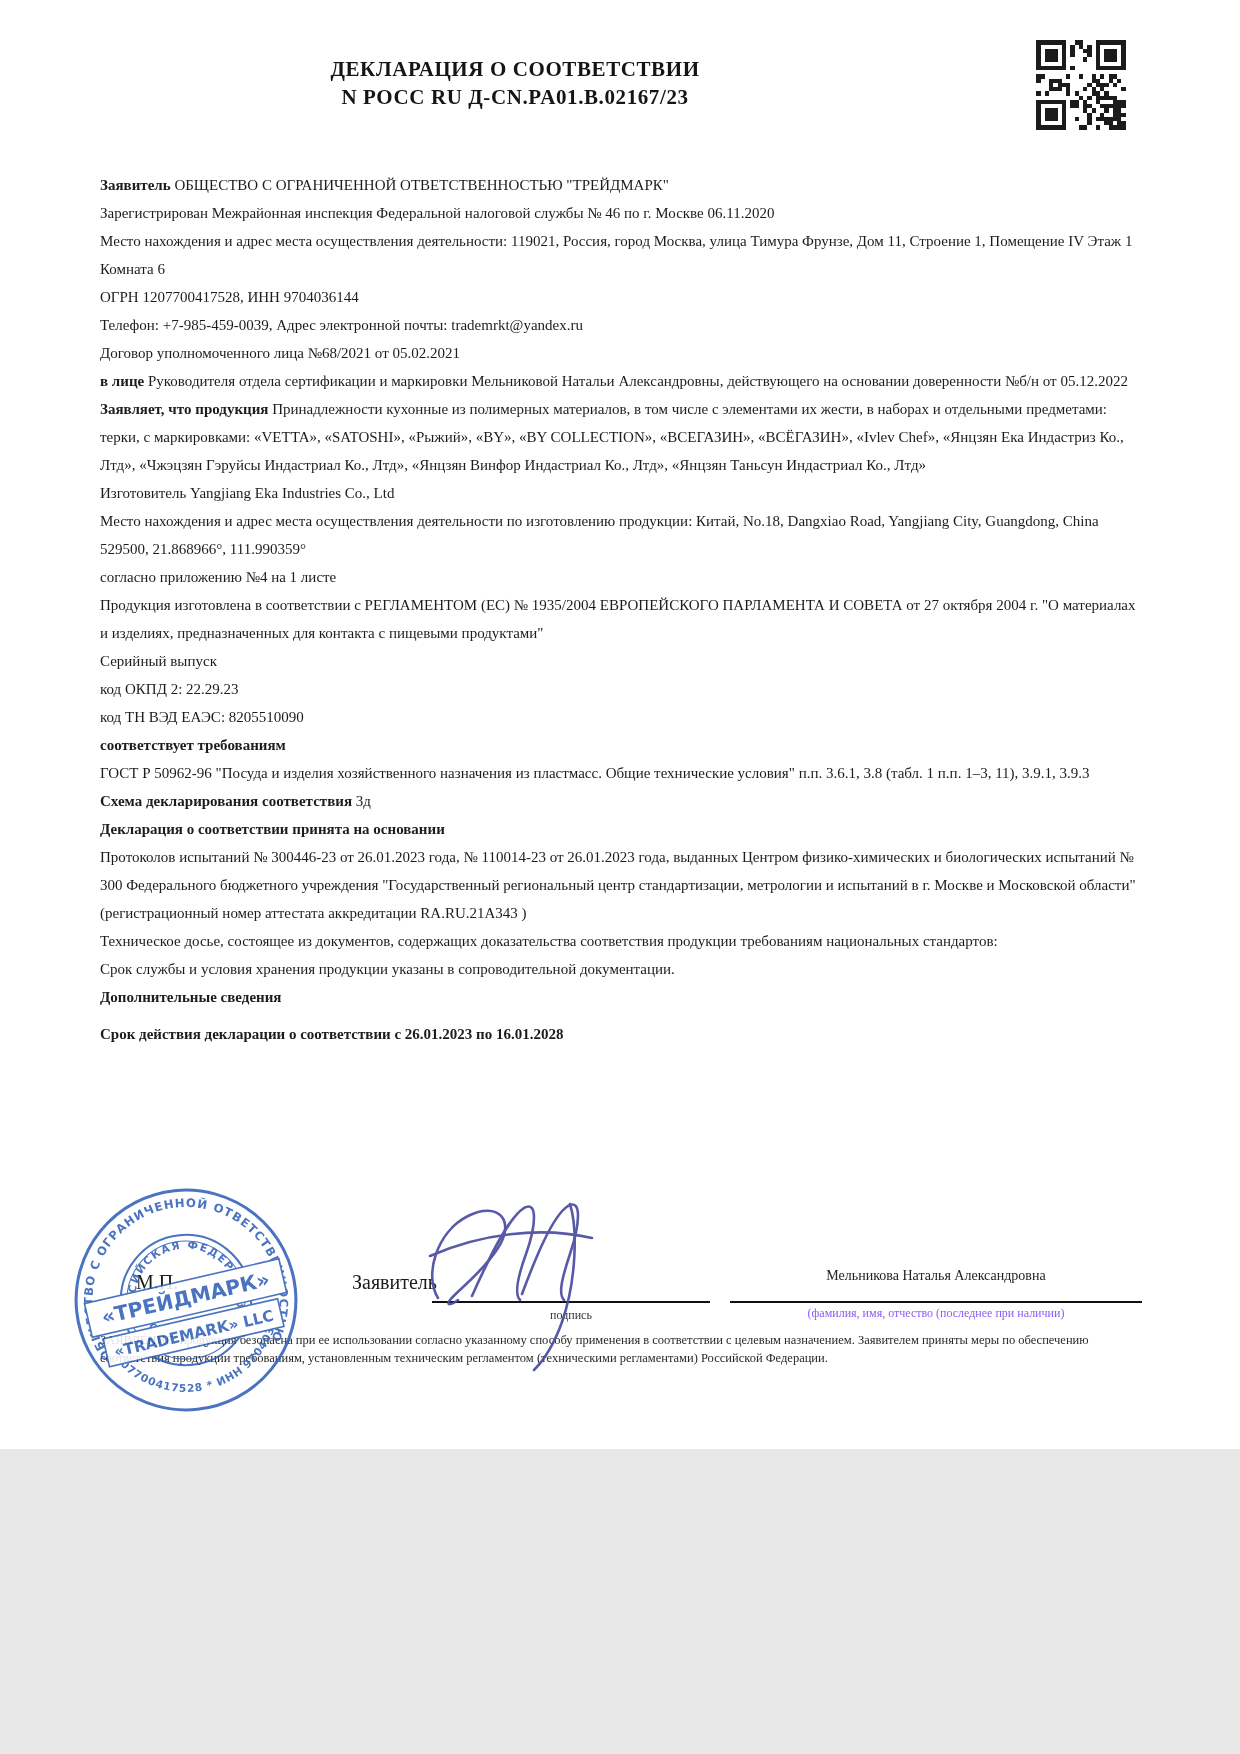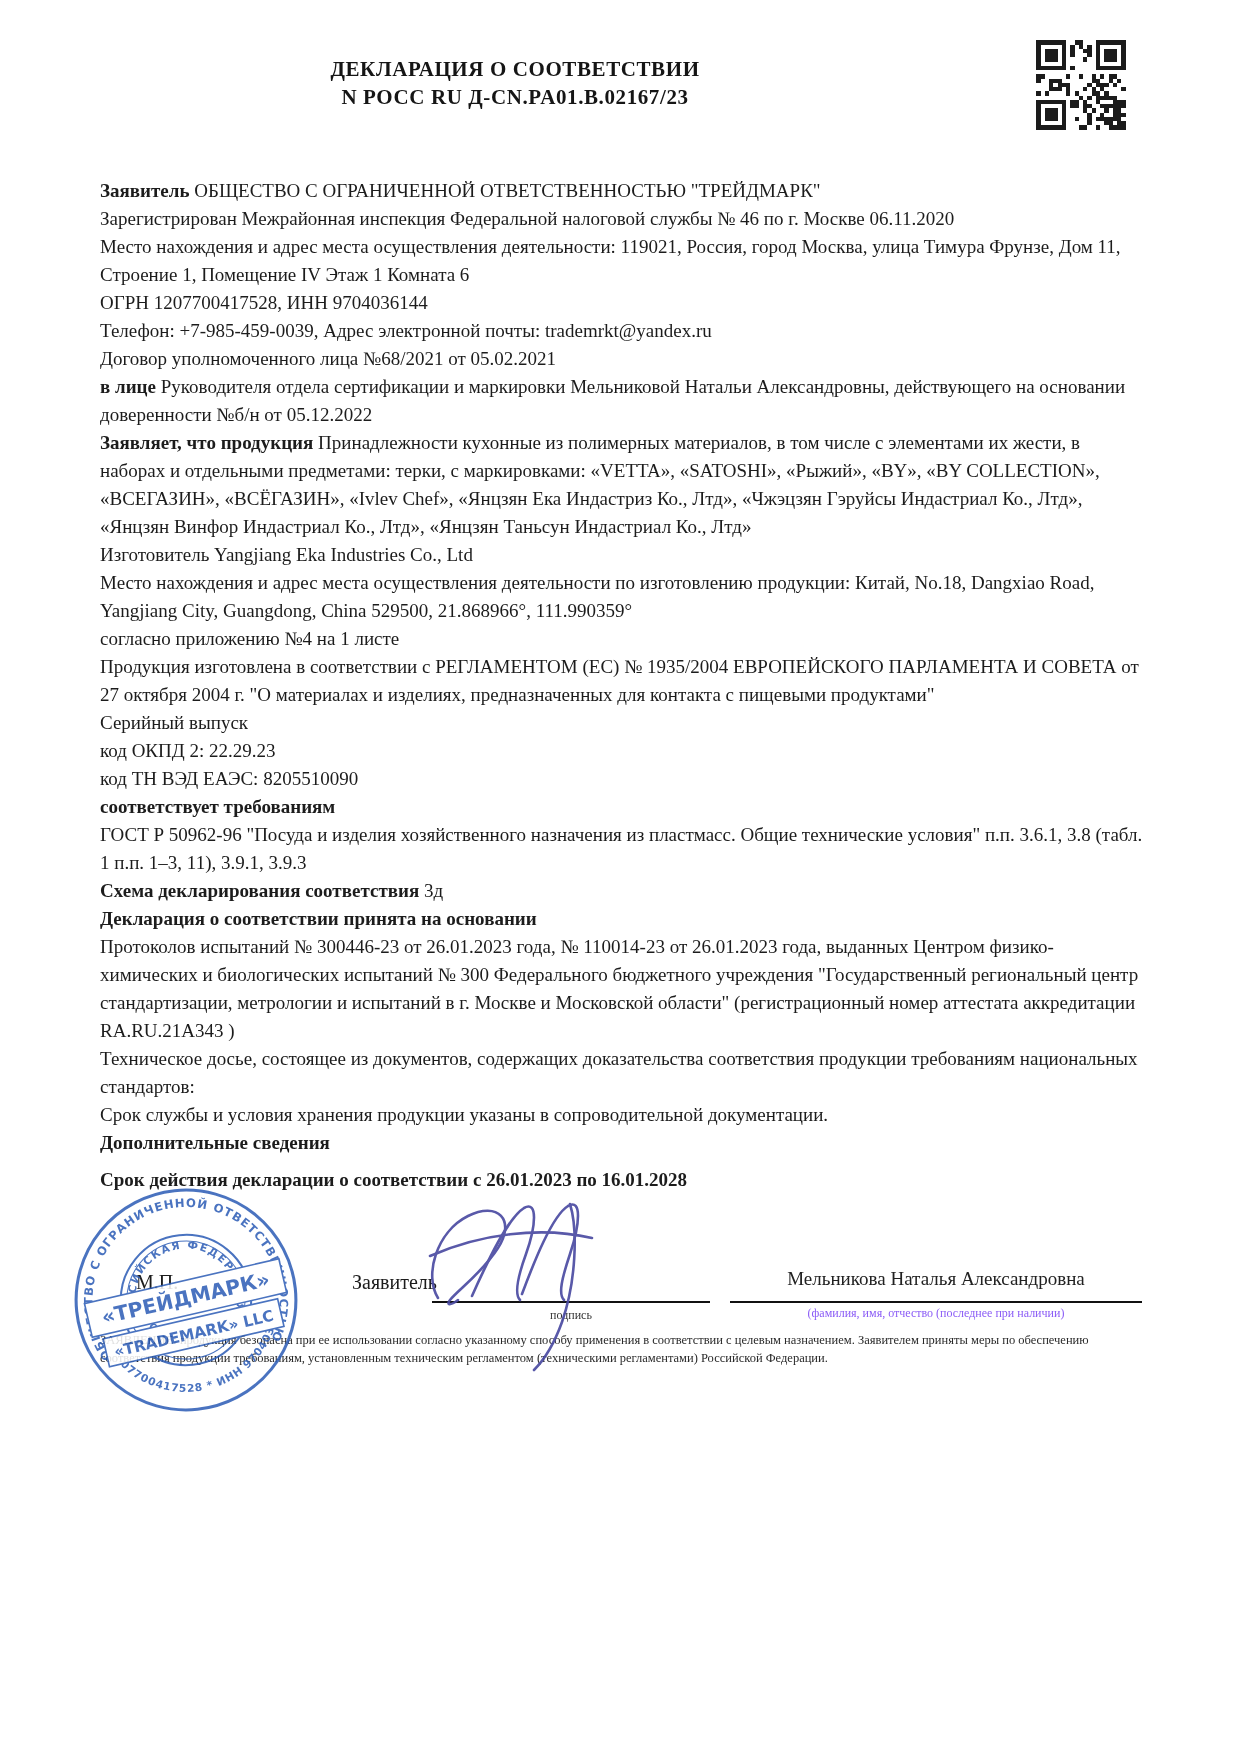--- a/index.html
+++ b/index.html
@@ -1,35 +1,35 @@
 <!DOCTYPE html>
 <html><head>
 <meta charset="utf-8">
 <style>
   html,body{margin:0;padding:0;background:#e8e8e8;}
   .page{
-    position:relative;width:1240px;height:1754px;margin:0 auto;background:#ffffff;
+    position:relative;width:1240px;height:1449px;margin:0 auto;background:#ffffff;
     font-family:"Liberation Serif", serif;color:#1c1c1c;overflow:hidden;
   }
   
   .title-block{position:absolute;left:100px;top:55px;width:830px;text-align:center;}
   .title-line{font-weight:bold;font-size:21px;line-height:28px;letter-spacing:.6px;color:#151515;}
   .qr{position:absolute;left:1028px;top:32px;width:106px;height:106px;}
   
-  .doc-body{position:absolute;left:100px;top:177px;width:1044px;font-size:19px;line-height:28px;}
+  .doc-body{position:absolute;left:100px;top:171px;width:1044px;font-size:15px;line-height:28px;}
   .doc-body p{margin:0;padding:0;}
   .doc-body p.gap{margin-top:9px;}
   .b{font-weight:bold;}
   
   .mp-label{position:absolute;left:136px;top:1271px;font-size:20px;}
   .applicant-label{position:absolute;left:352px;top:1271px;font-size:20px;}
   .sig-svg{position:absolute;left:420px;top:1190px;z-index:3;}
   .sig-line{position:absolute;left:432px;top:1301px;width:278px;border-top:2.5px solid #111;}
   .sig-caption{position:absolute;left:432px;top:1308px;width:278px;text-align:center;font-size:12px;color:#333;}
-  .fio-name{position:absolute;left:730px;top:1268px;width:412px;text-align:center;font-size:19px;color:#222;}
+  .fio-name{position:absolute;left:730px;top:1268px;width:412px;text-align:center;font-size:14px;color:#222;}
   .fio-line{position:absolute;left:730px;top:1301px;width:412px;border-top:2px solid #111;}
   .fio-caption{position:absolute;left:730px;top:1306px;width:412px;text-align:center;font-size:12px;color:#8b5cf6;}
   
   .fine-print{position:absolute;left:100px;top:1331px;width:1044px;font-size:12.5px;line-height:18px;color:#2a2a2a;}
   
   .stamp{position:absolute;left:70px;top:1184px;width:232px;height:232px;z-index:4;opacity:.86;}
   .stamp text{font-family:"DejaVu Sans", sans-serif;font-weight:bold;fill:#2d5db6;}
 </style>
 </head>
 <body>

